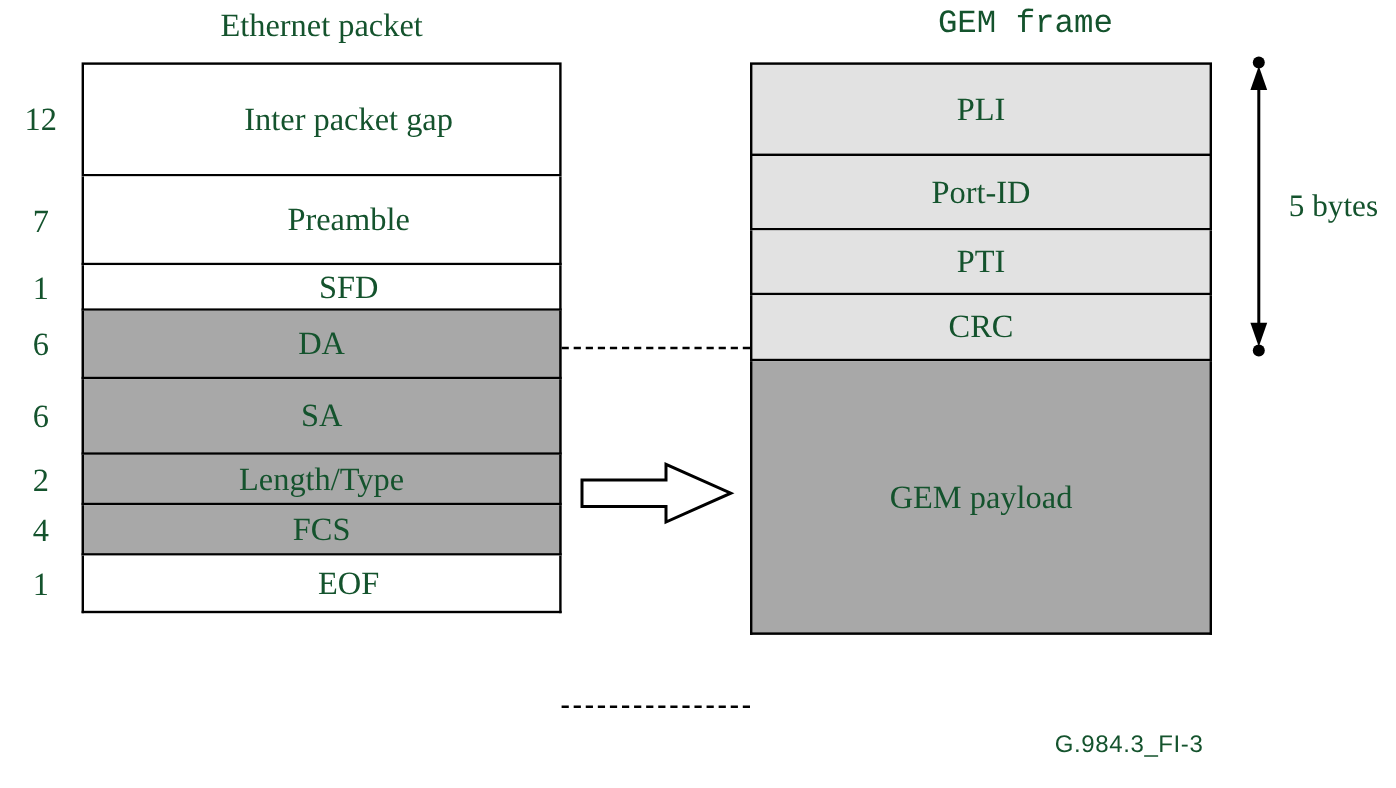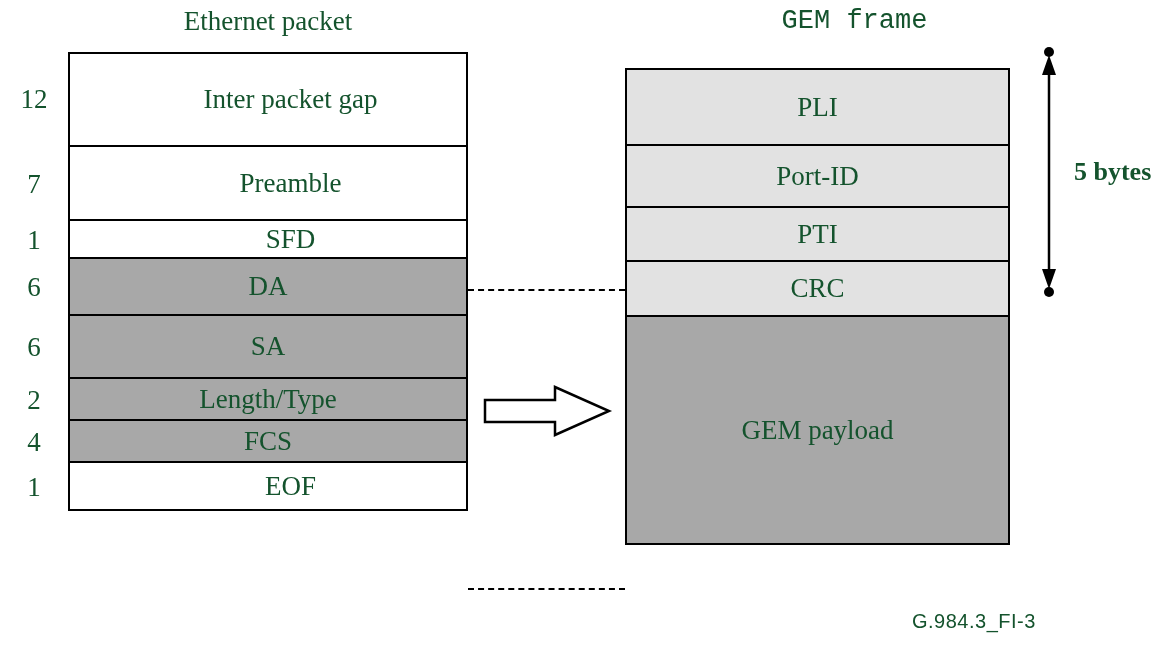--- a/index.html
+++ b/index.html
@@ -39,21 +39,21 @@
   }
   .grow + .grow { border-top:none; }
   .fill-white { background:var(--white,#ffffff);padding-left:45px; }
   .fill-gray  { background:var(--gray,#a8a8a8); }
   .fill-light { background:var(--light_gray,#e2e2e2); }
   .dashed {
     position:absolute;
     border-top:2px dashed var(--line,#000);
     height:0;
   }
-  .bytes-label { position:absolute; font-size:26px; white-space:nowrap;font-weight:bold; }
+  .bytes-label { position:absolute; font-size:26px; white-space:nowrap; }
   .caption {
     position:absolute;
     font-family:"Liberation Sans", sans-serif;
     font-size:20px;
     letter-spacing:0.5px;
   }
   .abs { position:absolute; }
 </style>
 </head>
 <body>
@@ -117,21 +117,21 @@
 
     <div class="erow" style="height:48px">
       <span class="size">1</span>
       <div class="cell fill-white">
         <span>EOF</span>
       </div>
     </div>
 
   </div>
 
-  <div class="stack" style="left:625px; top:52px; width:385px;margin-top:16px;">
+  <div class="stack" style="left:625px; top:52px; width:385px;">
     <div class="grow fill-light" style="height:78px">
       <span>PLI</span>
     </div>
     <div class="grow fill-light" style="height:62px">
       <span>Port-ID</span>
     </div>
     <div class="grow fill-light" style="height:54px">
       <span>PTI</span>
     </div>
     <div class="grow fill-light" style="height:55px">
@@ -155,15 +155,15 @@
     <svg width="26" height="252" viewBox="0 0 26 252">
       <circle cx="13" cy="6" r="5" fill="#000000"></circle>
       <polygon points="13,9 6,29 20,29" fill="#000000"></polygon>
       <line x1="13" y1="24" x2="13" y2="228" stroke="#000000" stroke-width="2.5"></line>
       <polygon points="13,243 6,223 20,223" fill="#000000"></polygon>
       <circle cx="13" cy="246" r="5" fill="#000000"></circle>
     </svg>
   </div>
   <div class="bytes-label" style="left:1074px; top:157px;">5 bytes</div>
 
-  <div class="caption" style="left:912px; top:610px;">G.984.3_FI-3</div>
+  <div class="caption" style="left:879px; top:610px;">G.984.3_FI-3</div>
 
 </div>
 
 </body></html>

